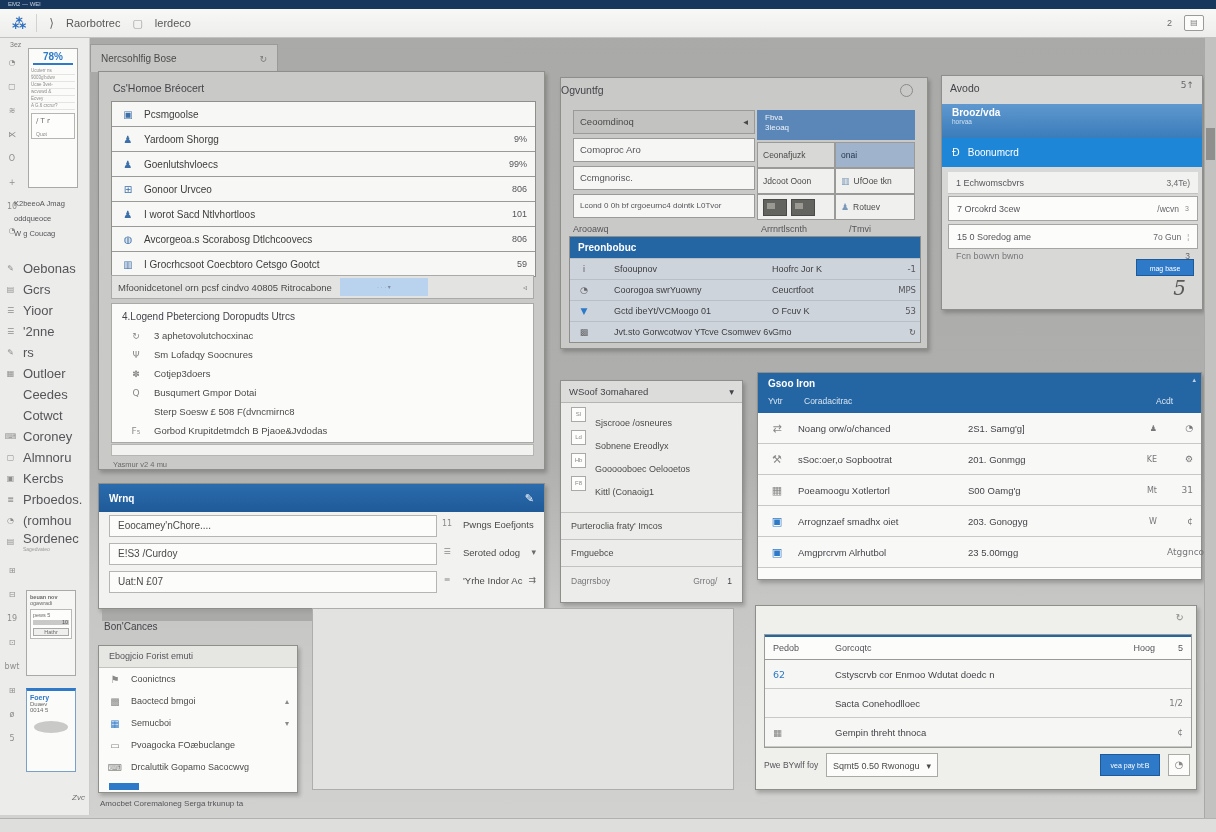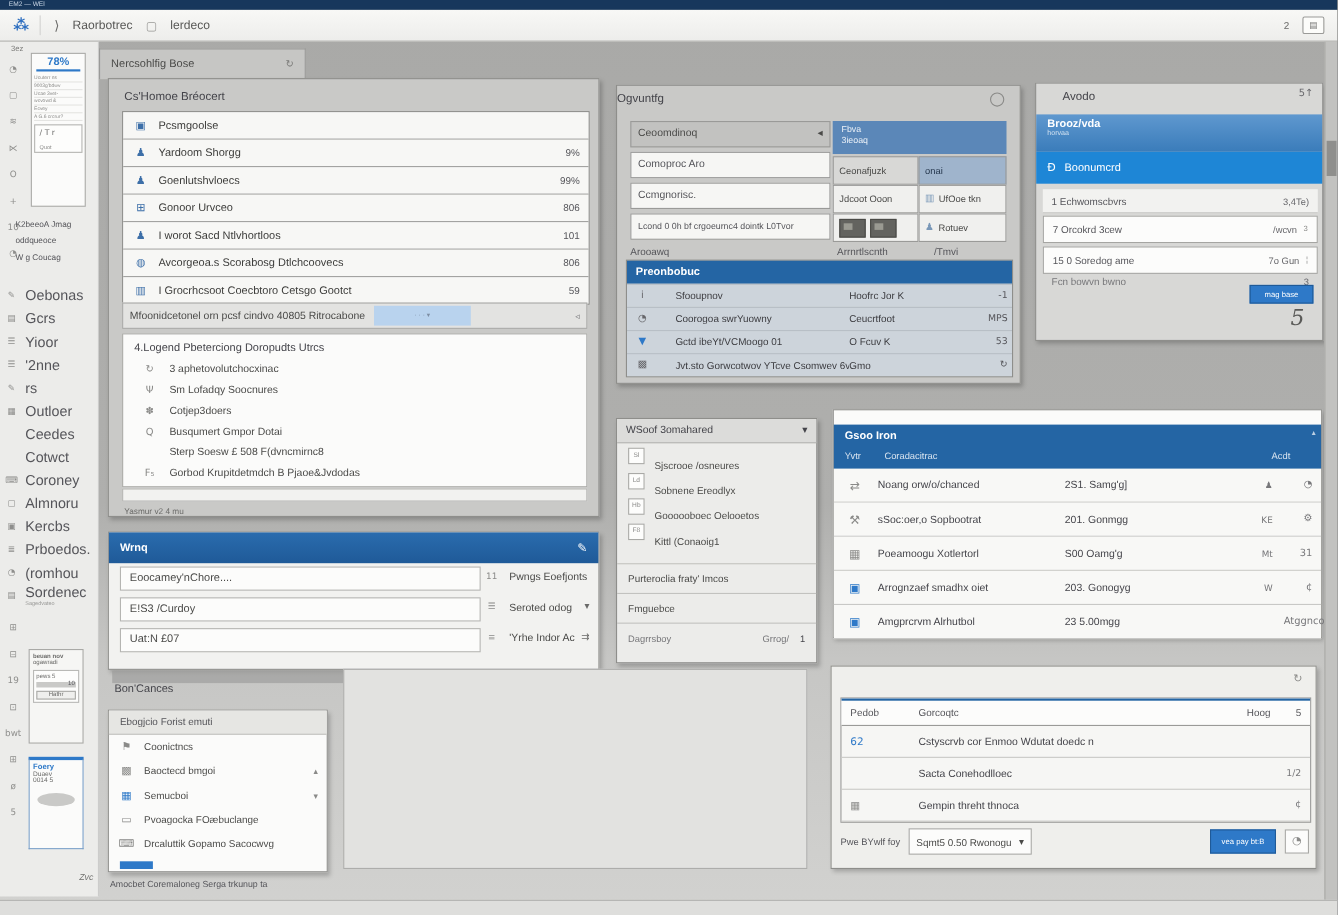--- a/index.html
+++ b/index.html
@@ -152,21 +152,21 @@
   .pe-link{height:26px;border-top:1px solid #c2c2bf;font-size:9px;color:#4a4a48;
     line-height:26px;padding-left:10px;margin-top:17px;}
   .pe-link2{height:26px;border-top:1px solid #c2c2bf;font-size:9px;color:#4a4a48;
     line-height:26px;padding-left:10px;}
   .pe-footer{height:27px;border-top:1px solid #c2c2bf;display:flex;align-items:center;
     padding:0 10px;font-size:8.5px;color:#77777a;}
   .pe-footer .v{margin-left:auto;}
   .pe-footer .n{margin-left:10px;color:#44444a;}
   
   .panelF{left:941px;top:75px;width:262px;height:235px;background:#d8d8d6;}
-  .pf-title{position:absolute;left:24px;top:6px;}
+  .pf-title{position:absolute;left:8px;top:6px;}
   .pf-corner{position:absolute;right:8px;top:4px;font-size:9px;color:#66666a;}
   .pf-b1{position:absolute;left:0;top:28px;width:100%;height:34px;
     background:linear-gradient(180deg,#5f98cf,#3a7cba);color:#fff;padding:3px 10px;box-sizing:border-box;}
   .pf-b1 .t{font-size:10px;font-weight:bold;}
   .pf-b1 .s{font-size:6.5px;color:#cfe0f0;}
   .pf-b2{position:absolute;left:0;top:62px;width:100%;height:29px;background:#1e86d6;color:#fff;
     font-size:10px;display:flex;align-items:center;gap:8px;padding:0 10px;box-sizing:border-box;}
   .pf-row1{position:absolute;left:6px;top:96px;width:250px;height:22px;background:#f2f2f0;
     border-bottom:1px solid #c2c2bf;display:flex;align-items:center;padding:0 8px;box-sizing:border-box;}
   .pf-rowbox{position:absolute;left:6px;width:250px;height:25px;background:#fcfcfb;
@@ -175,21 +175,21 @@
     align-items:center;padding:0 8px;box-sizing:border-box;}
   .pf-lbl{font-size:9px;color:#55555a;white-space:nowrap;}
   .pf-val{margin-left:auto;font-size:8.5px;color:#66666a;}
   .pf-x{margin-left:6px;font-size:7px;color:#8a8a88;}
   .pf-btn{position:absolute;left:194px;top:183px;width:58px;height:17px;background:#2e79c8;
     color:#fff;font-size:7px;text-align:center;line-height:17px;border:1px solid #1f5a98;box-sizing:border-box;}
   .pf-script{position:absolute;right:16px;top:200px;font-size:20px;font-style:italic;
     color:#5a5a58;font-family:"DejaVu Serif",serif;}
   
   .panelG{left:757px;top:372px;width:445px;height:208px;background:#fbfbfa;}
-  .pg-header{height:40px;background:#2465a4;color:#fff;position:relative;margin-top:13px;}
+  .pg-header{height:40px;background:#2465a4;color:#fff;position:relative;}
   .pg-header .t{position:absolute;left:10px;top:5px;font-size:10px;font-weight:bold;}
   .pg-header .car{position:absolute;right:5px;top:3px;font-size:7px;color:#bcd0e4;}
   .pg-cols{position:absolute;left:0;top:23px;width:100%;font-size:8.5px;color:#d8e4f0;}
   .pg-cols .ci{position:absolute;left:10px;}
   .pg-cols .cn{position:absolute;left:46px;}
   .pg-cols .ca{position:absolute;right:28px;}
   .pg-row{display:flex;align-items:center;height:30px;background:#f8f8f6;
     border-bottom:1px solid #c8c8c6;padding:0 8px;gap:10px;}
   .pg-row .ric{width:22px;text-align:center;font-size:11px;color:#8a8a88;}
   .pg-row .lbl{width:160px;font-size:9.5px;color:#44444a;white-space:nowrap;overflow:hidden;}

